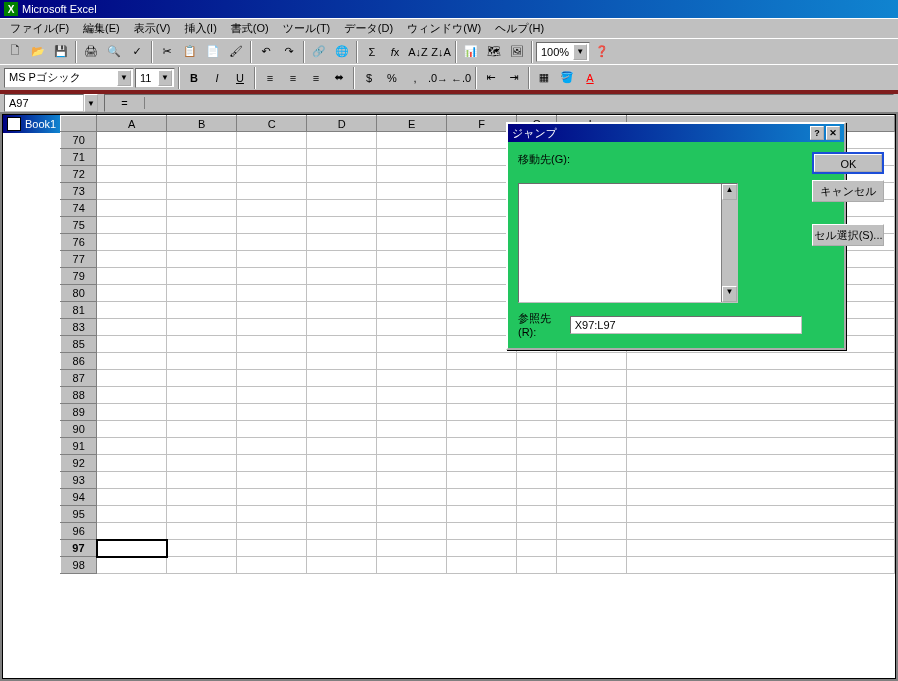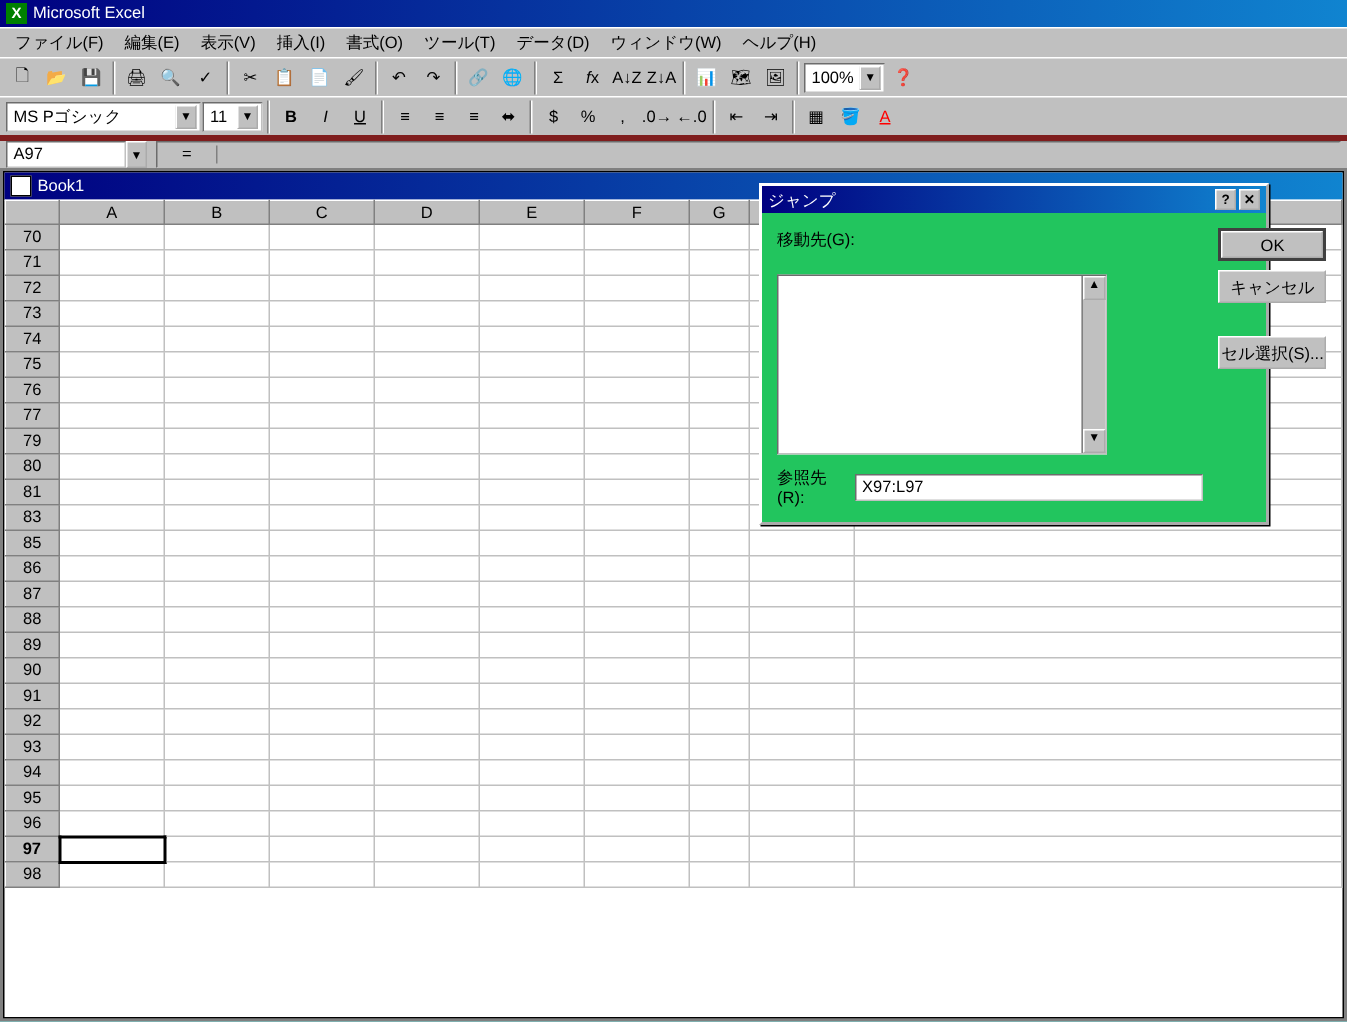--- a/index.html
+++ b/index.html
@@ -12,21 +12,21 @@
 .tb-btn { width: 22px; height: 22px; background: #c0c0c0; border: 1px solid #c0c0c0; display: inline-flex; align-items: center; justify-content: center; font-size: 11px; cursor: default; }
 .tb-sep { width: 6px; height: 22px; border-left: 1px solid #808080; border-right: 1px solid #fff; margin: 0 2px; width: 2px; }
 .tb-combo { background: #fff; border: 1px inset #c0c0c0; height: 20px; display: inline-flex; align-items: center; padding: 0 2px 0 4px; font-size: 11px; }
 .tb-combo .arrow { background: #c0c0c0; border: 1px outset #fff; width: 14px; height: 16px; margin-left: 4px; display: flex; align-items: center; justify-content: center; font-size: 8px; }
 .formula-bar { background: #c0c0c0; height: 22px; display: flex; align-items: center; padding: 2px 4px; border-top: 4px solid #7f1d1d; }
 .namebox { background: #fff; border: 1px inset #c0c0c0; width: 80px; height: 18px; display: flex; align-items: center; padding: 0 4px; font-size: 11px; }
 .namebox-arrow { background: #c0c0c0; border: 1px outset #fff; width: 14px; height: 18px; display: flex; align-items: center; justify-content: center; font-size: 8px; }
 .fx-area { background: #c0c0c0; border: 1px inset #c0c0c0; flex: 1; height: 18px; margin-left: 6px; display: flex; align-items: center; }
 .fx-eq { width: 40px; text-align: center; border-right: 1px solid #808080; }
 .workspace { background: #808080; padding: 2px; height: calc(681px - 18px - 20px - 26px - 26px - 22px); position: relative; }
-.workbook { background: #fff; border: 1px solid #000; width: 100%; height: 100%; display: flex; flex-direction: column; justify-content: flex-end; }
+.workbook { background: #fff; border: 1px solid #000; width: 100%; height: 100%; display: flex; flex-direction: row; justify-content: flex-end; }
 .wb-title { background: linear-gradient(to right, #000080, #1084d0); color: #fff; height: 18px; display: flex; align-items: center; padding: 0 4px; font-size: 11px; }
 .wb-title .icon { width: 14px; height: 14px; background: #fff; margin-right: 4px; border: 1px solid #000; display: inline-block; }
 .grid-wrap { flex: 1; overflow: hidden; position: relative; }
 .grid { border-collapse: collapse; width: 100%; }
 .grid th, .grid td { border: 1px solid #c0c0c0; font-size: 11px; font-weight: normal; }
 .grid .colhdr th { background: #c0c0c0; height: 16px; border: 1px solid #808080; border-top-color: #fff; border-left-color: #fff; text-align: center; }
 .grid .rowhdr { background: #c0c0c0; width: 36px; text-align: center; border: 1px solid #808080; border-top-color: #fff; border-left-color: #fff; }
 .grid td { height: 17px; background: #fff; }
 .grid td.sel { border: 2px solid #000; }
 .grid .rowhdr.selrow { font-weight: bold; }
@@ -36,21 +36,21 @@
 .dlg-title-btn { width: 14px; height: 14px; background: #c0c0c0; border: 1px outset #fff; font-size: 9px; display: flex; align-items: center; justify-content: center; color: #000; font-weight: bold; }
 .dlg-body { padding: 10px; display: flex; gap: 10px; }
 .dlg-left { flex: 1; }
 .dlg-label { font-size: 11px; margin-bottom: 16px; display: block; }
 .dlg-list { background: #fff; border: 1px inset #c0c0c0; width: 220px; height: 120px; position: relative; }
 .dlg-list-scroll { position: absolute; right: 0; top: 0; bottom: 0; width: 16px; background: #c0c0c0; border-left: 1px solid #808080; }
 .dlg-list-scroll .sbtn { height: 16px; background: #c0c0c0; border: 1px outset #fff; font-size: 8px; text-align: center; }
 .dlg-input { background: #fff; border: 1px inset #c0c0c0; width: 260px; height: 18px; padding: 0 4px; font-size: 11px; font-family: inherit; }
 .dlg-right { display: flex; flex-direction: column; gap: 6px; }
 .dlg-btn { width: 72px; height: 22px; background: #c0c0c0; border: 1px outset #fff; font-size: 11px; cursor: default; font-family: inherit; }
-.dlg-btn.default { border: 2px solid #404040; padding: 0; text-align: center; }
+.dlg-btn.default { border: 2px solid #1d4ed8; padding: 0; text-align: center; }
 .dlg-btn.default span { display: block; border: 1px outset #fff; height: 100%; line-height: 18px; }
 .ref-row { margin-top: 8px; display: flex; align-items: center; gap: 6px; }
 </style>
 </head>
 <body>
 
 <div class="titlebar">
   <span class="logo">X</span>
   <span>Microsoft Excel</span>
 </div>

